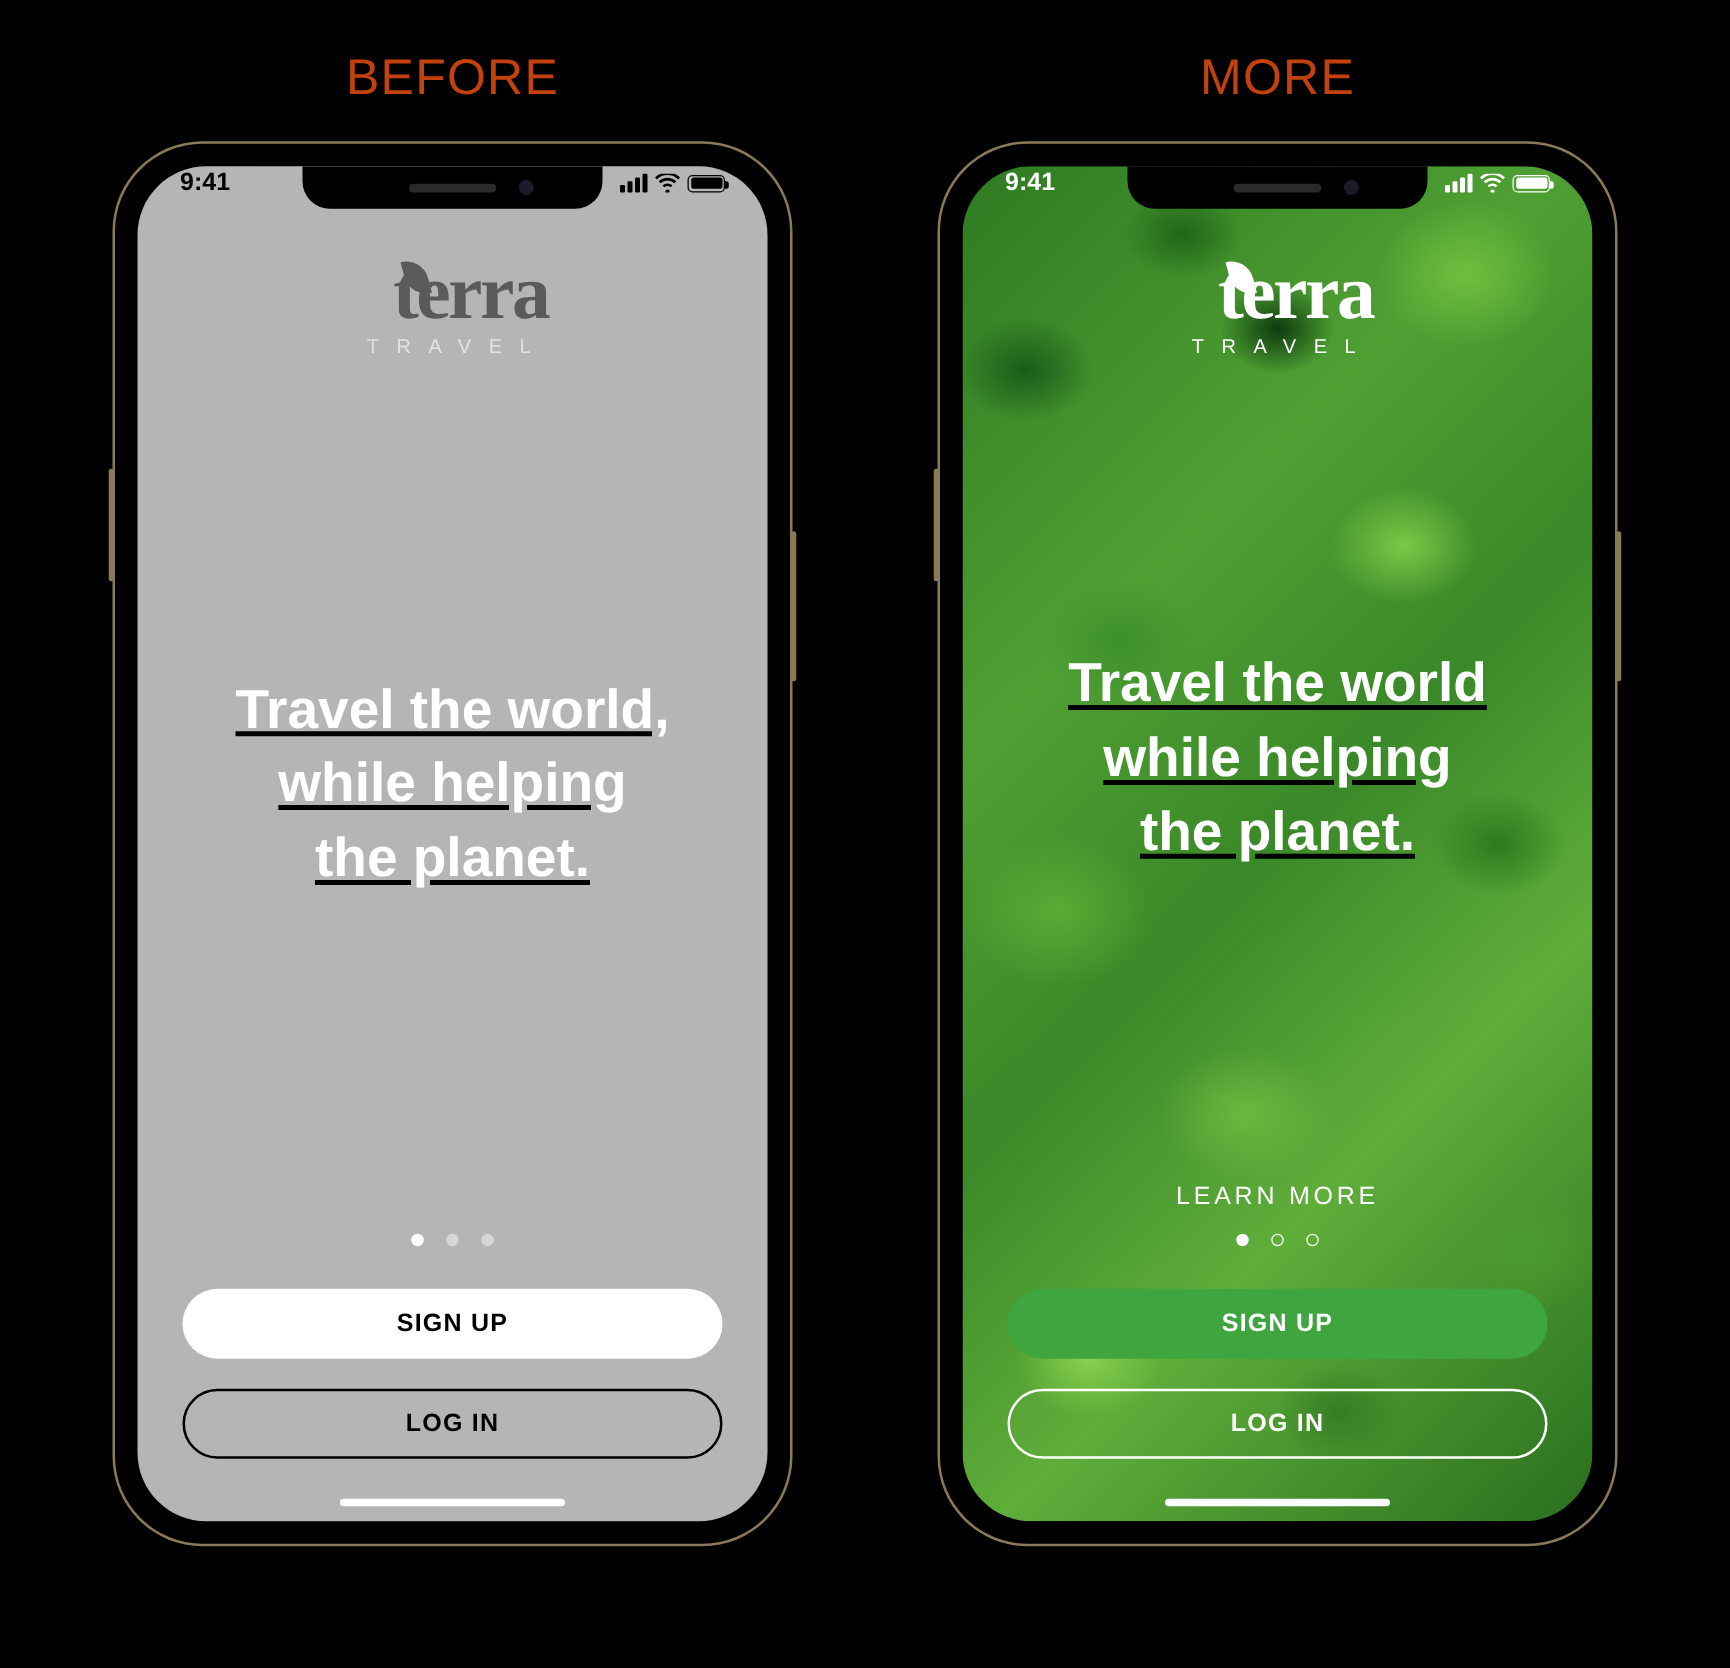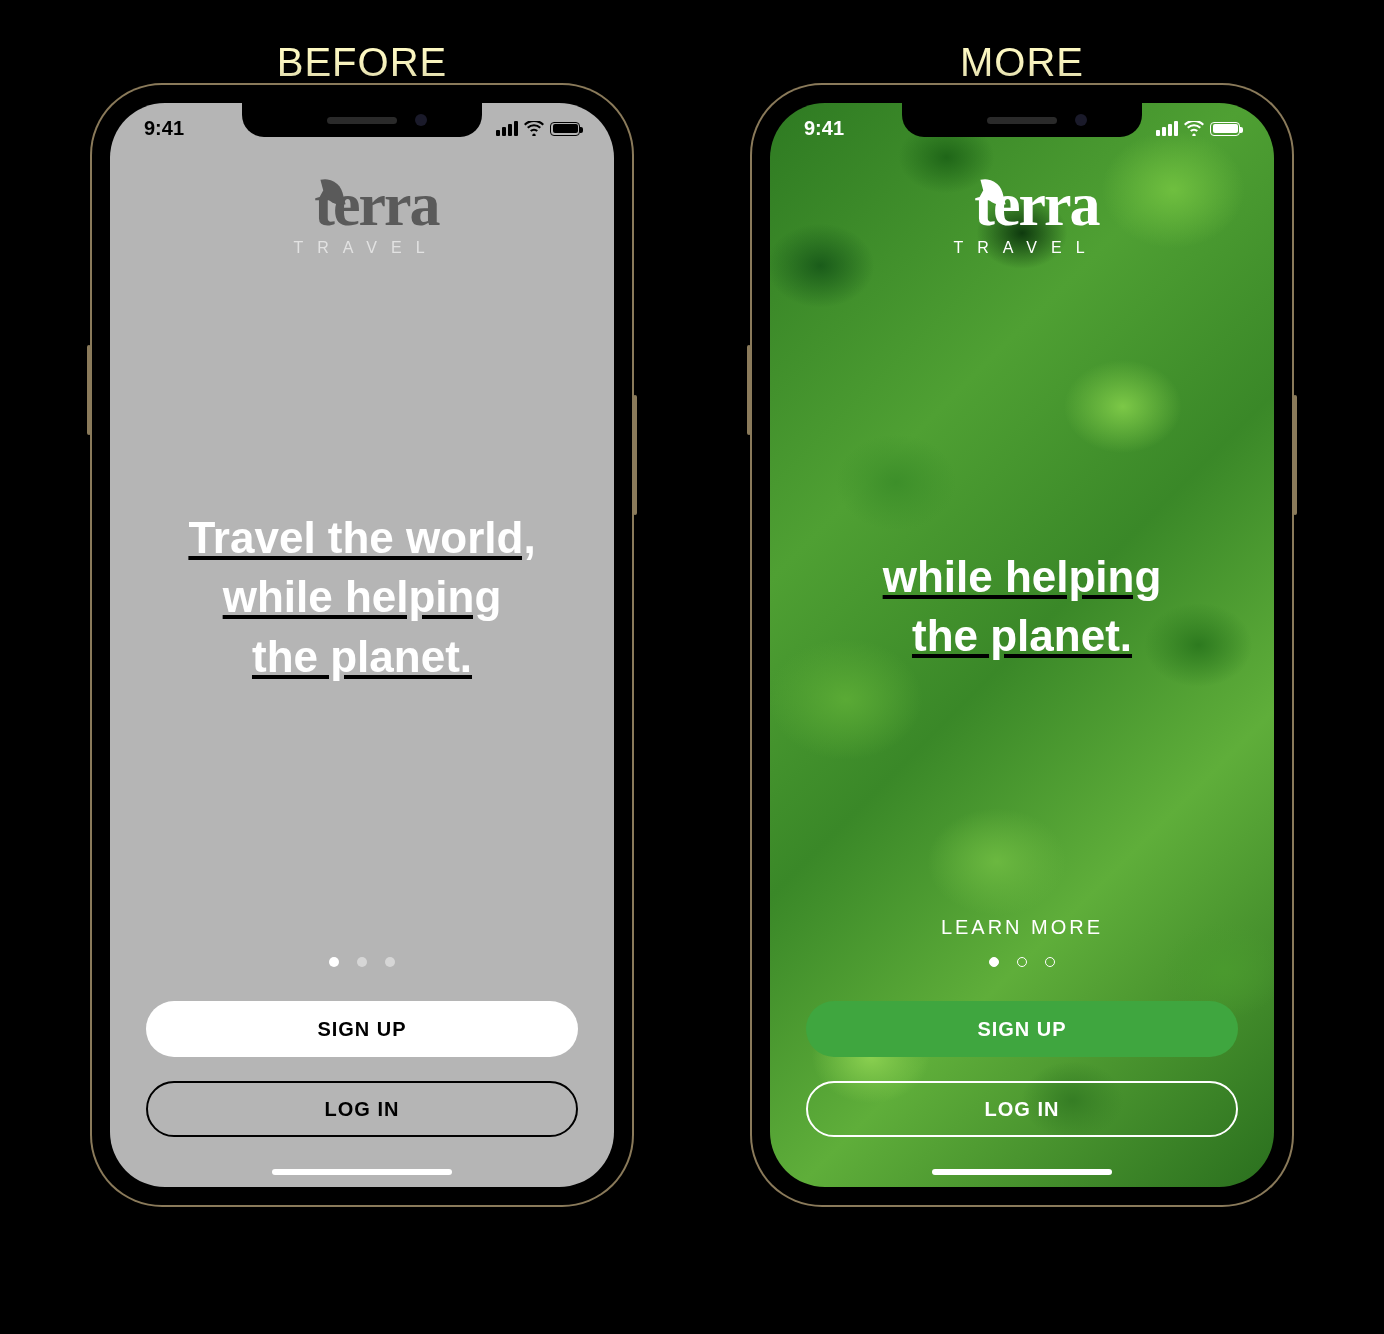--- a/index.html
+++ b/index.html
@@ -13,24 +13,25 @@
     align-items: flex-start;
     gap: 120px;
     padding-top: 40px;
   }
   .column {
     display: flex;
     flex-direction: column;
     align-items: center;
   }
   .label-heading {
-    color: #fef9c3;
+    color: #c2410c;
     font-size: 40px;
     font-weight: 500;
     letter-spacing: 1px;
+    margin-bottom: 30px;
   }
   
   .phone {
     width: 540px;
     height: 1120px;
     background: #000;
     border-radius: 70px;
     padding: 18px;
     position: relative;
     box-shadow: 0 0 0 2px #8a7a5a, 0 10px 40px rgba(0,0,0,0.6);
@@ -91,21 +92,21 @@
   .speaker {
     width: 70px; height: 7px; background: #2a2a2a; border-radius: 4px;
   }
   .camera {
     width: 12px; height: 12px; background: #1a1a2a; border-radius: 50%;
     position: absolute; right: 55px; top: 11px;
   }
   
   .status-bar {
     position: absolute;
-    top: 14px;
+    top: 2px;
     width: 100%;
     display: flex;
     justify-content: space-between;
     padding: 0 34px;
     z-index: 15;
     font-weight: 600;
   }
   .status-bar.dark { color: #000; }
   .status-bar.light { color: #fff; }
   .status-time { font-size: 20px; }
@@ -308,21 +309,21 @@
               <i></i>
             </div>
         </div>
       </div>
       <div class="logo">
         <div class="logo-word">terra<span class="leaf"></span></div>
         <div class="logo-sub">TRAVEL</div>
       </div>
       <div class="hero">
         <div class="hero-text">
-          <br>
+          <span>Travel the world</span><br>
           <span>while helping</span><br>
           <span>the planet.</span>
         </div>
       </div>
       <div class="bottom">
         <div class="learn-more">LEARN MORE</div>
         <div class="dots">
           <div class="dot active"></div>
           <div class="dot"></div>
           <div class="dot"></div>

